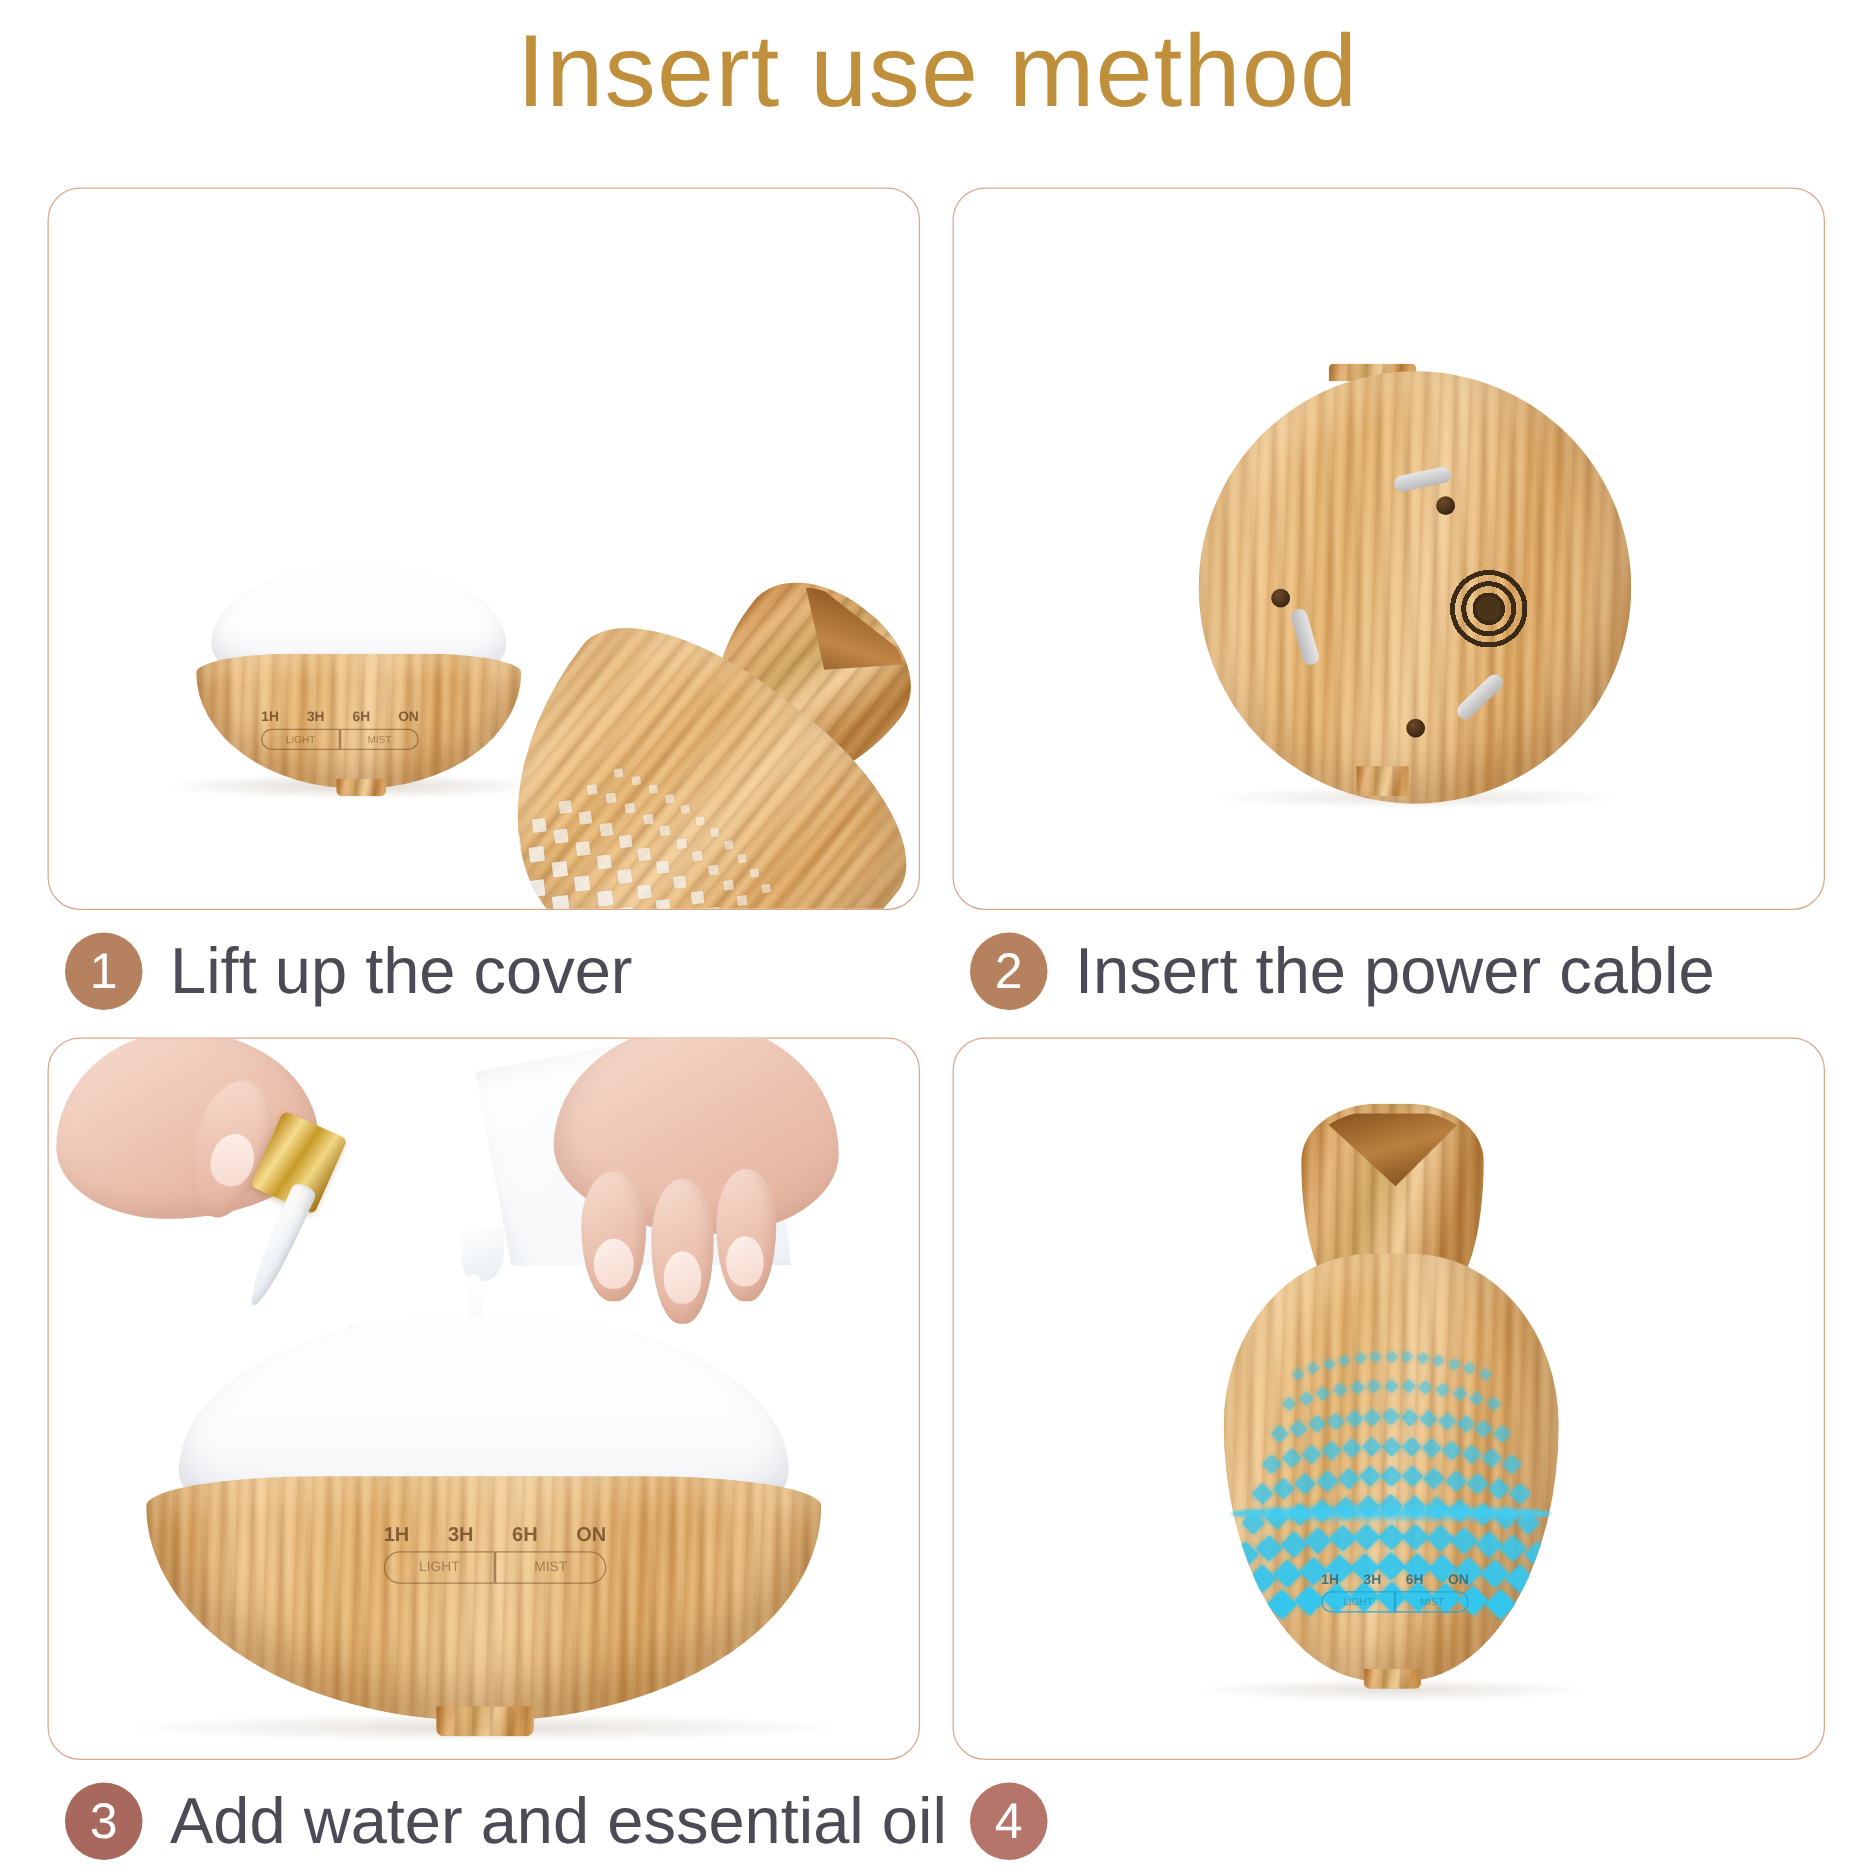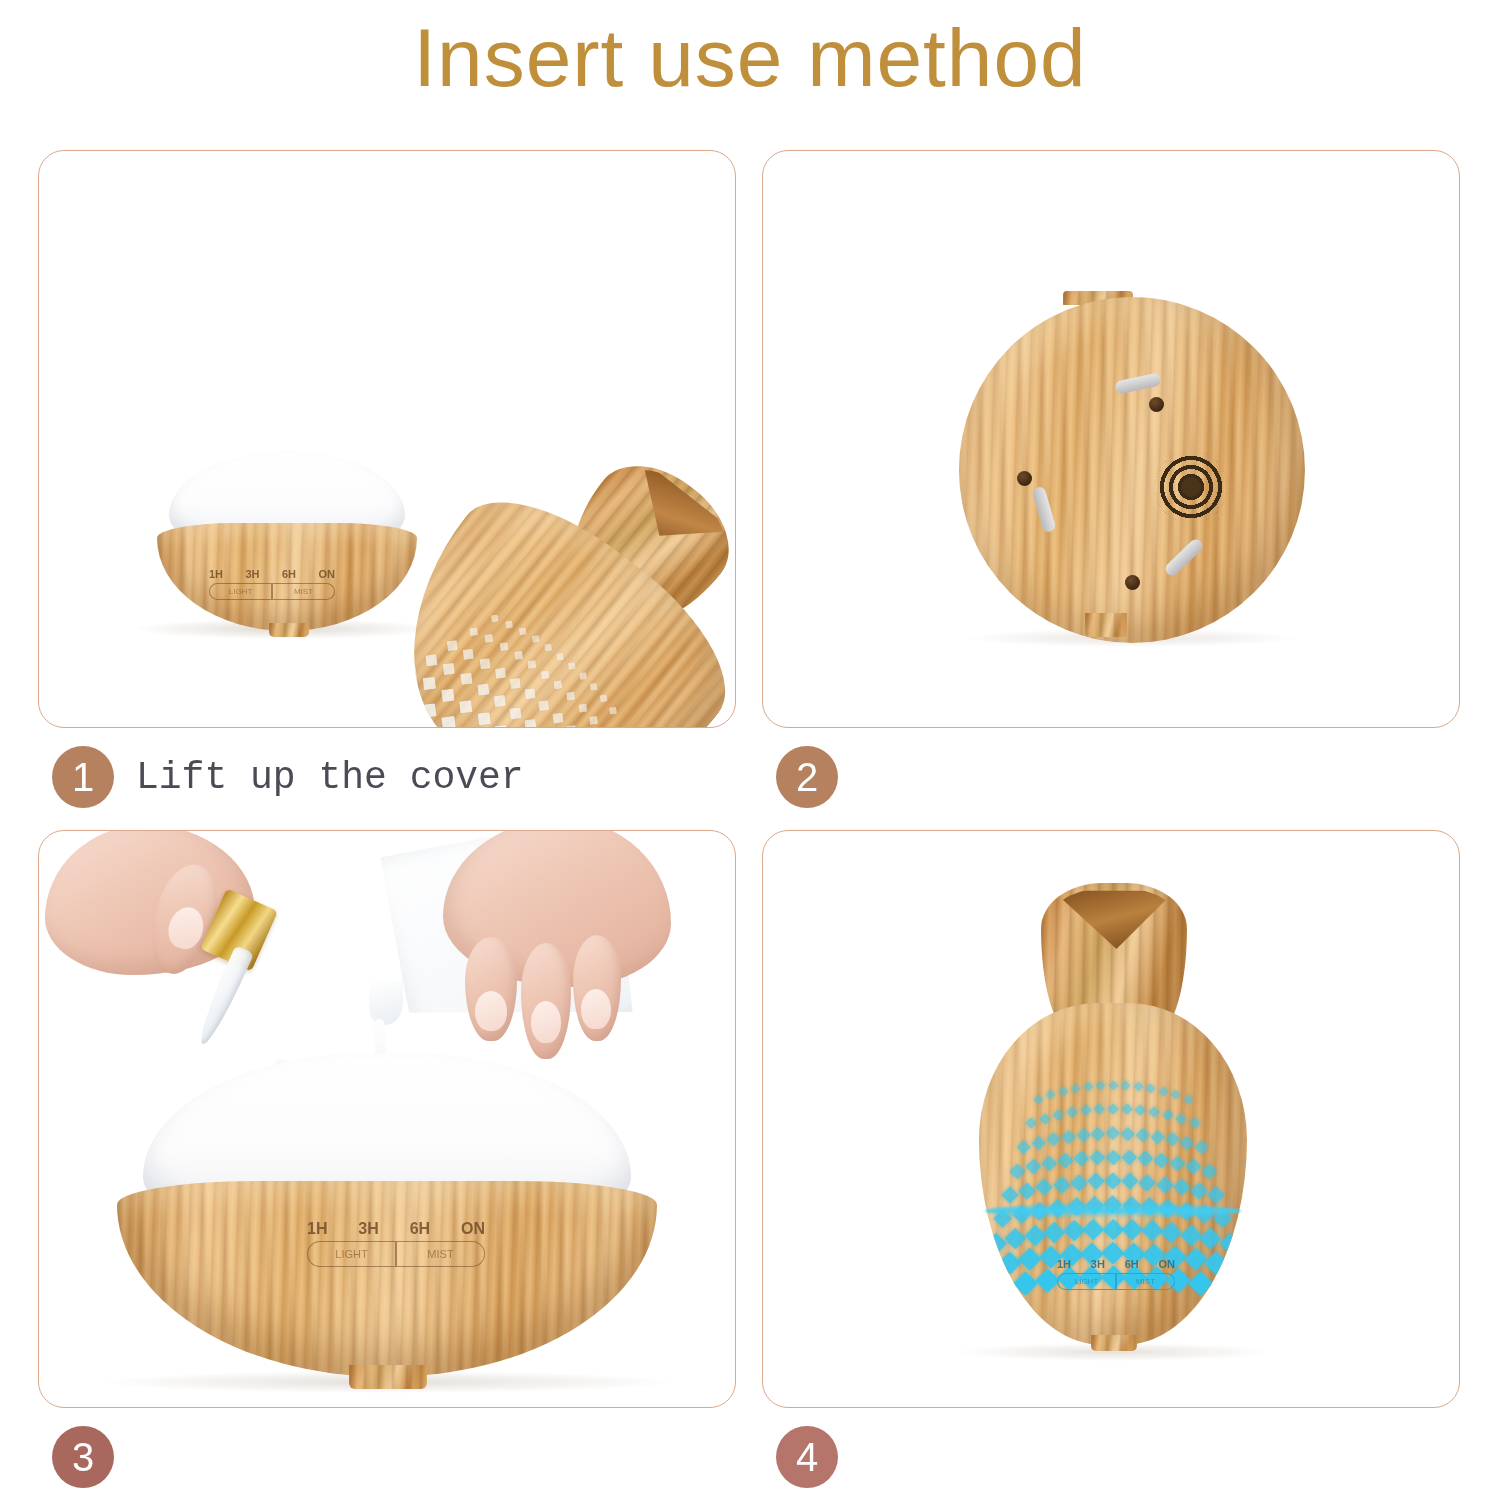--- a/index.html
+++ b/index.html
@@ -78,25 +78,24 @@
     align-items: center;
     justify-content: center;
     color: #ffffff;
     font-size: 40px;
     font-weight: 400;
     line-height: 1;
     flex: 0 0 auto;
     box-shadow: 0 0 0 0 rgba(0,0,0,0);
   }
   .step-text {
-    font-size: 38px;
+    font-size: 52px;
     font-weight: 400;
     color: #4b4b55;
     letter-spacing: 0px;
-    font-family: Liberation Mono, monospace;
   }
 
   
 
   
   .wood {
     background-color: #d9a45f;
     background-image:
       repeating-linear-gradient(92deg,
         rgba(120,66,20,0.00) 0px,
@@ -612,20 +611,21 @@
 
       <div class="s2-pad" style="left:352px; top:226px; transform:rotate(-12deg);"></div>
       <div class="s2-pad" style="left:258px; top:352px; transform:rotate(74deg);"></div>
       <div class="s2-pad" style="left:398px; top:400px; transform:rotate(-44deg);"></div>
 
       <div class="s2-notch wood-dark"></div>
     </div>
 
     <div class="caption-row">
       <div class="step-badge" style="background:#b5815e;">2</div>
+      <div class="step-text">Insert the power cable</div>
     </div>
   </div>
 
   <div class="step-cell">
     <div class="photo-frame">
 
       <div class="s3-pitcher"></div>
       <div class="s3-spout"></div>
       <div class="s3-stream"></div>
       <div class="s3-hand-r skin"></div>
@@ -659,20 +659,21 @@
           <div class="ctrl-keys">
             <span class="ctrl-key left" style="height:26px; font-size:11px;">LIGHT</span>
             <span class="ctrl-key right" style="height:26px; font-size:11px;">MIST</span>
           </div>
         </div>
       </div>
     </div>
 
     <div class="caption-row">
       <div class="step-badge" style="background:#a9685e;">3</div>
+      <div class="step-text">Add water and essential oil</div>
     </div>
   </div>
 
   <div class="step-cell">
     <div class="photo-frame">
 
       <div class="s4-shadow"></div>
 
       <div class="s4-vase">
         <div class="s4-neck wood-dark"></div>

